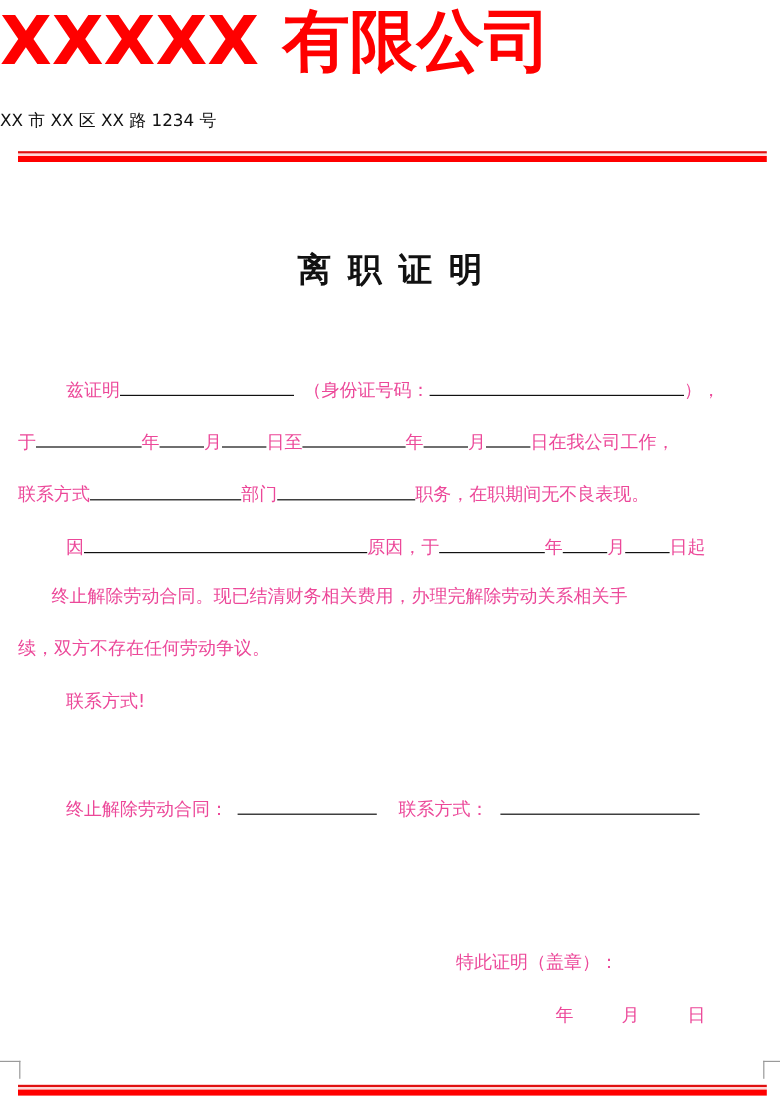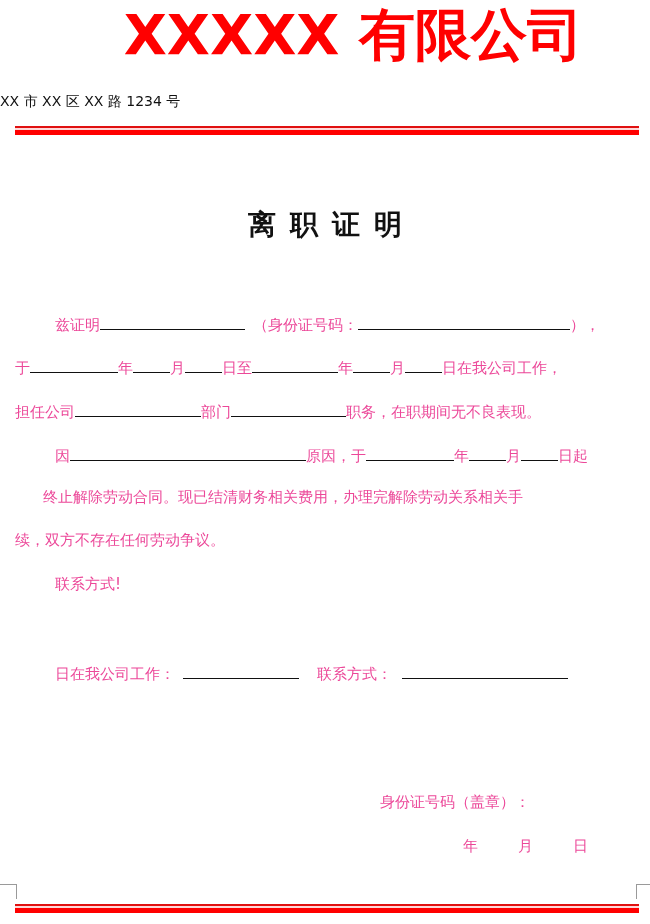--- a/index.html
+++ b/index.html
@@ -1,20 +1,20 @@
 <!DOCTYPE html>
 <html><head>
 <meta charset="utf-8">
 <style>
   html, body { margin: 0; padding: 0; background: #ffffff; }
   body { width: 650px; height: 924px; position: relative; overflow: hidden;
          font-family: "DejaVu Sans", "Liberation Sans", sans-serif; color: #111; }
   .abs { position: absolute; }
   .company-name {
-    left: 0; width: 583px; top: 0px; text-align: right;
+    left: 0; width: 583px; top: 0px; text-align: left;
     font-family: "DejaVu Sans", "Liberation Sans", sans-serif;
     font-weight: bold; font-size: 56px; line-height: 70px; color: #ff0000;
     letter-spacing: 0px;
   }
   .company-address {
     left: 0; width: 650px; top: 88px; text-align: left;
     font-size: 14px; line-height: 26px; color: #111;
   }
   .red-rule { left: 15px; width: 624px; }
   .red-rule .thin { height: 2px; background: #e01010; }
@@ -47,40 +47,40 @@
 
 <div class="abs line" style="top:309px;">
   <span style="display:inline-block;width:40px;"></span><span>兹证明</span><span class="blank" style="width:145px;"></span><span style="display:inline-block;width:8px;"></span><span>（身份证号码：</span><span class="blank" style="width:212px;"></span><span>），</span>
 </div>
 
 <div class="abs line" style="top:352px;">
   <span>于</span><span class="blank" style="width:88px;"></span><span>年</span><span class="blank" style="width:37px;"></span><span>月</span><span class="blank" style="width:37px;"></span><span>日至</span><span class="blank" style="width:86px;"></span><span>年</span><span class="blank" style="width:37px;"></span><span>月</span><span class="blank" style="width:37px;"></span><span>日在我公司工作，</span>
 </div>
 
 <div class="abs line" style="top:396px;">
-  <span>担任公司</span><span class="blank" style="width:126px;"></span><span>部门</span><span class="blank" style="width:115px;"></span><span>职务，在职期间无不良表现。</span>
+  <span>联系方式</span><span class="blank" style="width:126px;"></span><span>部门</span><span class="blank" style="width:115px;"></span><span>职务，在职期间无不良表现。</span>
 </div>
 
 <div class="abs line" style="top:440px;">
   <span style="display:inline-block;width:40px;"></span><span>因</span><span class="blank" style="width:236px;"></span><span>原因，于</span><span class="blank" style="width:88px;"></span><span>年</span><span class="blank" style="width:37px;"></span><span>月</span><span class="blank" style="width:37px;"></span><span>日起</span>
 </div>
 
 <div class="abs line" style="top:484px;margin-left:28px;">终止解除劳动合同。现已结清财务相关费用，办理完解除劳动关系相关手</div>
 <div class="abs line" style="top:527px;">续，双方不存在任何劳动争议。</div>
 
 <div class="abs line" style="top:571px;">
   <span style="display:inline-block;width:40px;"></span><span>联系方式!</span>
 </div>
 
 <div class="abs line" style="top:658px;">
-  <span style="display:inline-block;width:40px;"></span><span>日在我公司工作：</span><span class="blank" style="width:116px;margin-left:8px;"></span><span style="display:inline-block;width:18px;"></span><span>联系方式：</span><span class="blank" style="width:166px;margin-left:10px;"></span>
+  <span style="display:inline-block;width:40px;"></span><span>终止解除劳动合同：</span><span class="blank" style="width:116px;margin-left:8px;"></span><span style="display:inline-block;width:18px;"></span><span>联系方式：</span><span class="blank" style="width:166px;margin-left:10px;"></span>
 </div>
 
 <div class="abs line" style="top:789px;left:380px;width:240px;">
-  <span>身份证号码（盖章）：</span>
+  <span>特此证明（盖章）：</span>
 </div>
 <div class="abs line" style="top:833px;left:420px;width:200px;margin-left:43px;">
   <span>年</span><span style="display:inline-block;width:40px;"></span><span>月</span><span style="display:inline-block;width:40px;"></span><span>日</span>
 </div>
 
 <div class="corner" style="left:0px;top:884px;border-width:1px 1px 0 0;"></div>
 <div class="corner" style="left:636px;top:884px;border-width:1px 0 0 1px;"></div>
 
 <div class="abs red-rule" style="top:904px;">
   <div class="thin"></div>

